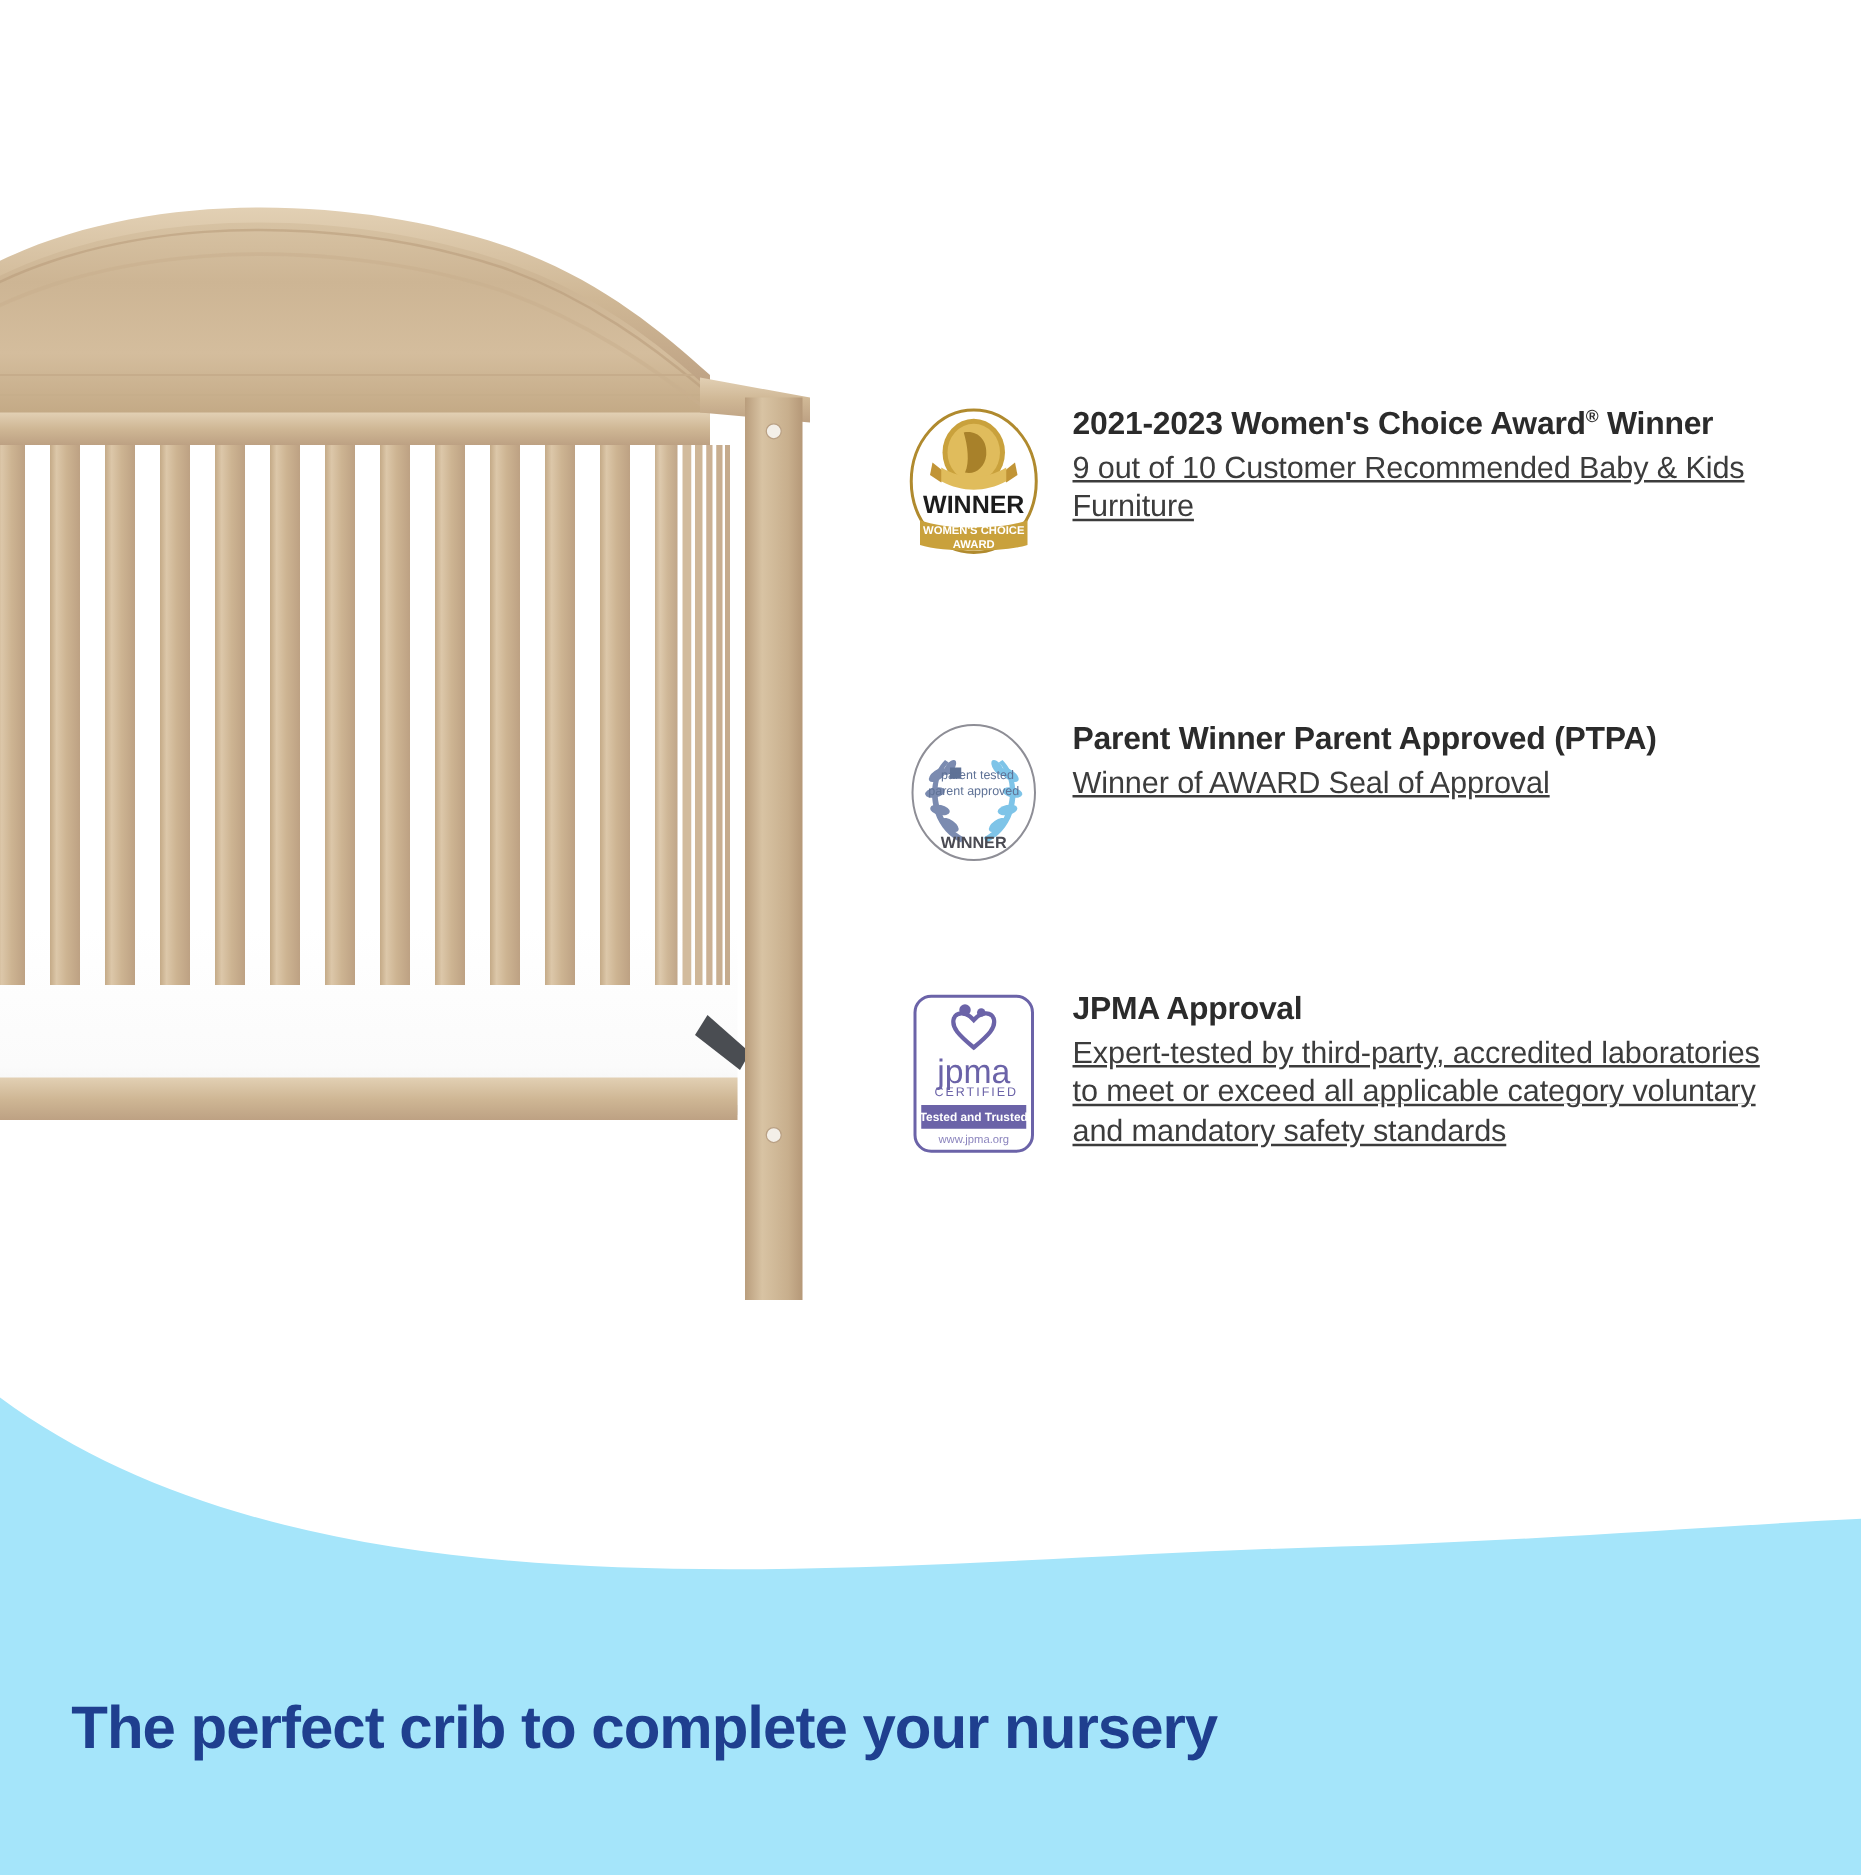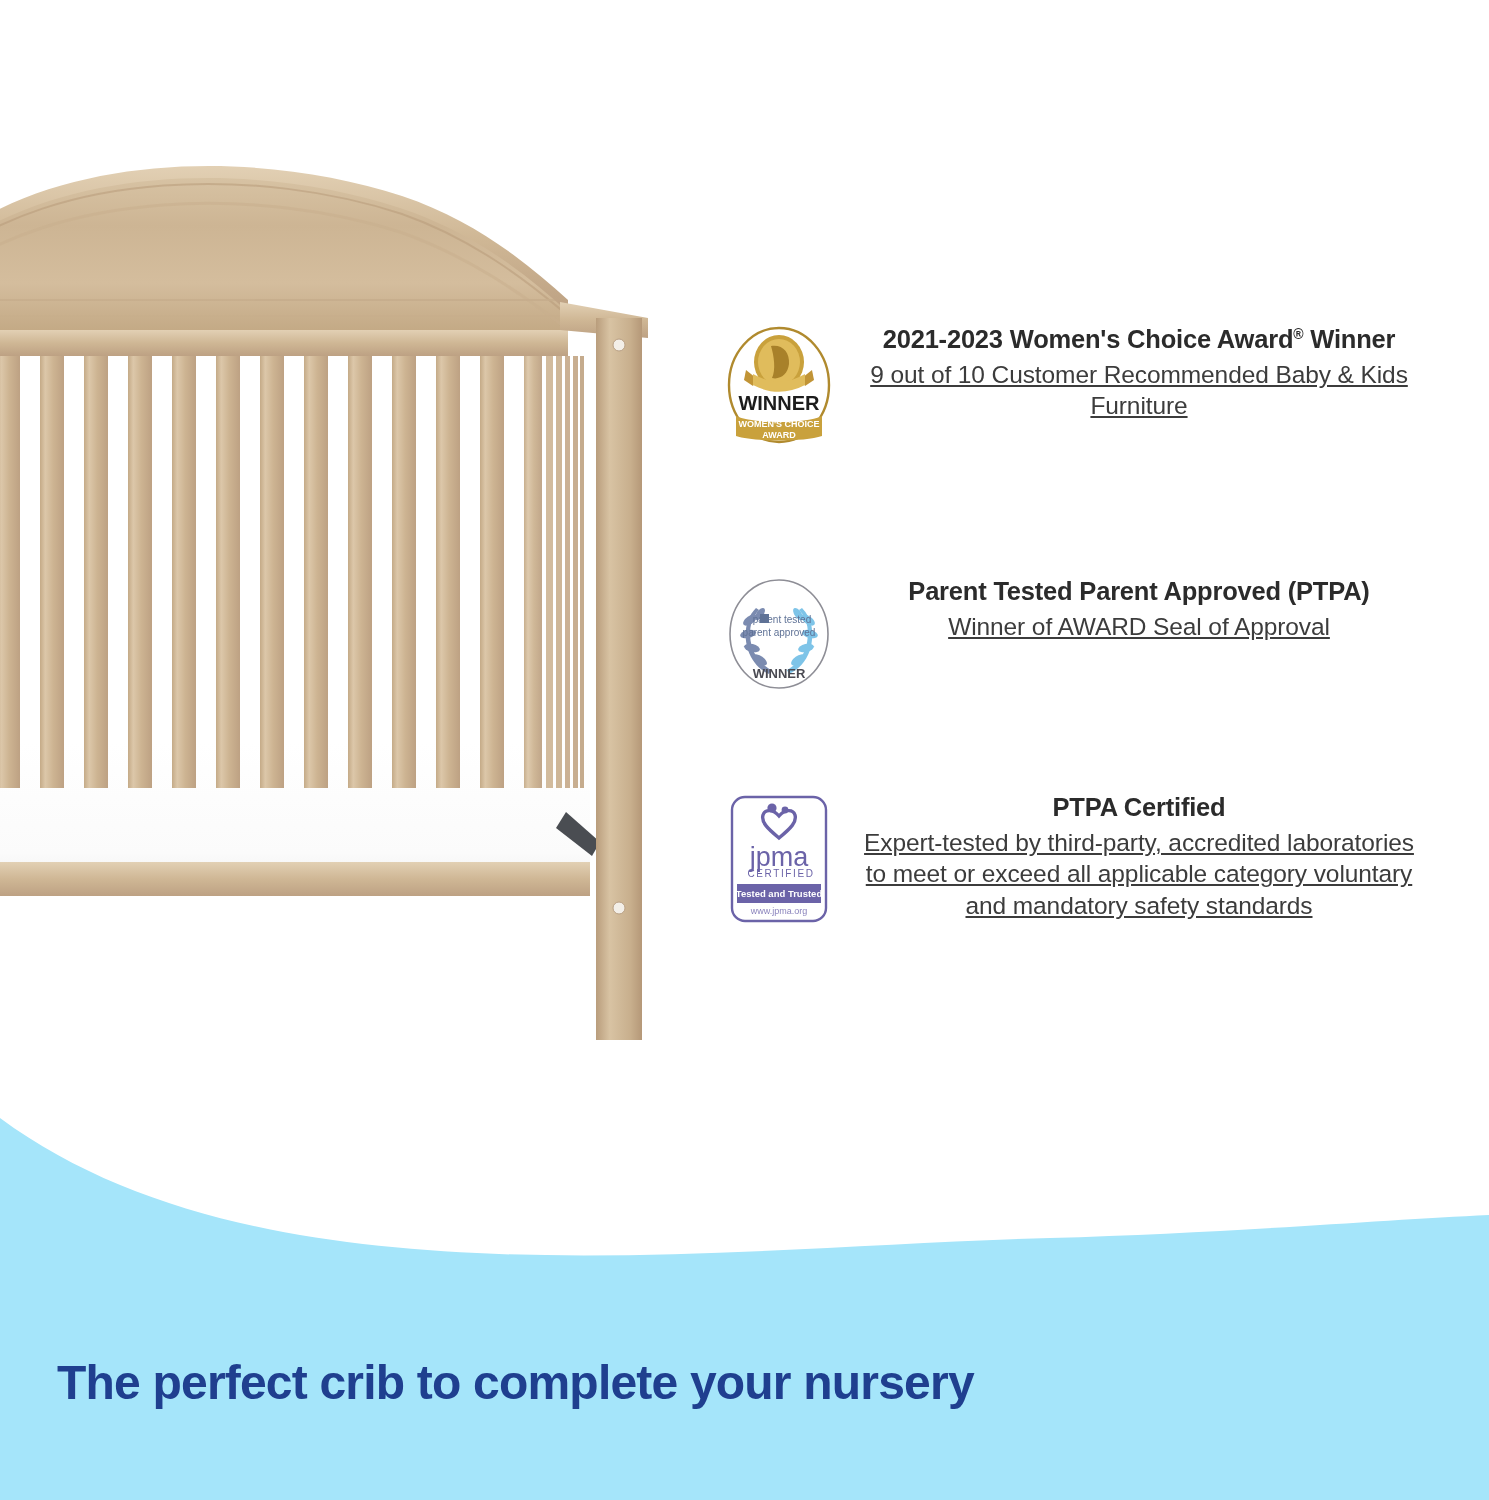--- a/index.html
+++ b/index.html
@@ -13,21 +13,21 @@
 
   
   .product-photo{position:absolute;left:0;top:0;width:700px;height:1100px;overflow:hidden;}
   .crib-svg{position:absolute;left:0;top:0;}
 
   
   .features{position:absolute;left:700px;top:322px;width:720px;}
   .feature{display:flex;align-items:flex-start;margin-bottom:0;}
   .feature + .feature{margin-top:0;}
   .badge-cell{width:158px;flex:0 0 158px;display:flex;justify-content:center;padding-top:4px;}
-  .feature-text{flex:1;padding-top:2px;text-align:center;}
+  .feature-text{flex:1;padding-top:2px;}
   .feature-title{
     font-size:25.5px;font-weight:bold;color:#2b2b2b;
     letter-spacing:-0.2px;line-height:1.18;margin:0 0 5px 0;
   }
   .feature-title sup{font-size:14px;vertical-align:super;font-weight:bold;}
   .feature-desc{
     font-size:24.5px;color:#3c3c3c;line-height:1.28;margin:0;
     letter-spacing:-0.1px;font-weight:400;text-decoration:underline;
   }
   #feature-0{position:absolute;left:0;top:0;width:720px;display:flex;}
@@ -180,21 +180,21 @@
             <ellipse cx="72" cy="82" rx="8" ry="4" transform="rotate(-35 72 82)"></ellipse>
             <ellipse cx="72" cy="36" rx="7" ry="3.5" transform="rotate(55 72 36)"></ellipse>
           </g>
           <rect x="34" y="36" width="9" height="9" fill="#5f7296"></rect>
           <text x="56" y="45" text-anchor="middle" font-family="'Liberation Sans',sans-serif" font-size="10" fill="#5f7296">parent tested</text>
           <text x="53" y="58" text-anchor="middle" font-family="'Liberation Sans',sans-serif" font-size="10" fill="#5f7296">parent approved</text>
           <text x="53" y="100" text-anchor="middle" font-family="'Liberation Sans',sans-serif" font-size="13" font-weight="bold" fill="#4a4a52">WINNER</text>
         </svg>
       </div>
       <div class="feature-text">
-        <h3 class="feature-title"><span>Parent Tested Parent Approved (PTPA)</span></h3>
+        <h3 class="feature-title"><span>Parent Winner Parent Approved (PTPA)</span></h3>
         <p class="feature-desc">Winner of AWARD Seal of Approval</p>
       </div>
     </div>
 
     <div class="feature" id="feature-2">
       <div class="badge-cell">
         <svg width="100" height="130" viewBox="0 0 100 130">
           <rect x="3" y="3" width="94" height="124" rx="13" fill="#ffffff" stroke="#6b63a8" stroke-width="2.4"></rect>
           <g>
             <path d="M 50 44 C 38 34 32 28 34 21 C 36 15 44 15 50 22 C 56 15 64 15 66 21 C 68 28 62 34 50 44 Z" fill="none" stroke="#6b63a8" stroke-width="3.4"></path>
@@ -202,21 +202,21 @@
             <circle cx="56" cy="16" r="3.4" fill="#6b63a8"></circle>
           </g>
           <text x="50" y="72" text-anchor="middle" font-family="'Liberation Sans',sans-serif" font-size="27" fill="#6b63a8">jpma</text>
           <text x="52" y="83" text-anchor="middle" font-family="'Liberation Sans',sans-serif" font-size="10" letter-spacing="1.6" fill="#6b63a8">CERTIFIED</text>
           <rect x="8" y="90" width="84" height="19" fill="#6b63a8"></rect>
           <text x="50" y="103" text-anchor="middle" font-family="'Liberation Sans',sans-serif" font-size="9.5" font-weight="bold" fill="#ffffff">Tested and Trusted</text>
           <text x="50" y="120" text-anchor="middle" font-family="'Liberation Sans',sans-serif" font-size="9" fill="#8b84bd">www.jpma.org</text>
         </svg>
       </div>
       <div class="feature-text">
-        <h3 class="feature-title"><span>PTPA Certified</span></h3>
+        <h3 class="feature-title"><span>JPMA Approval</span></h3>
         <p class="feature-desc">Expert-tested by third-party, accredited laboratories to meet or exceed all applicable category voluntary and mandatory safety standards</p>
       </div>
     </div>
 
   </div>
 
   <div class="banner">
     <svg class="banner-svg" width="1489" height="400" viewBox="0 0 1489 400" preserveAspectRatio="none">
       <path d="M 0 18 C 260 210 700 148 1050 138 C 1230 133 1380 120 1489 115 L 1489 400 L 0 400 Z" fill="#a5e5fa"></path>
     </svg>

